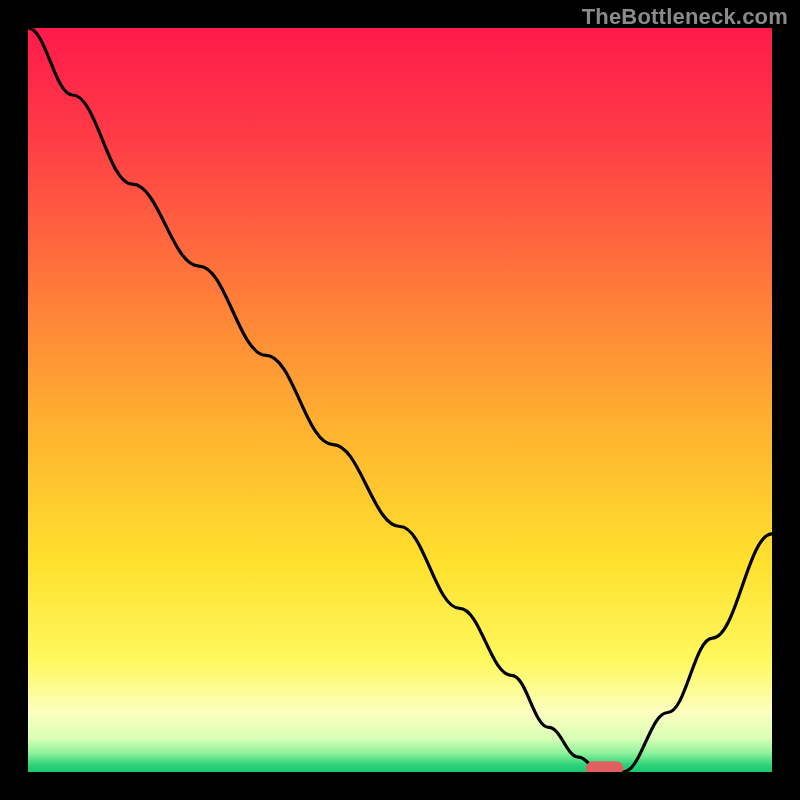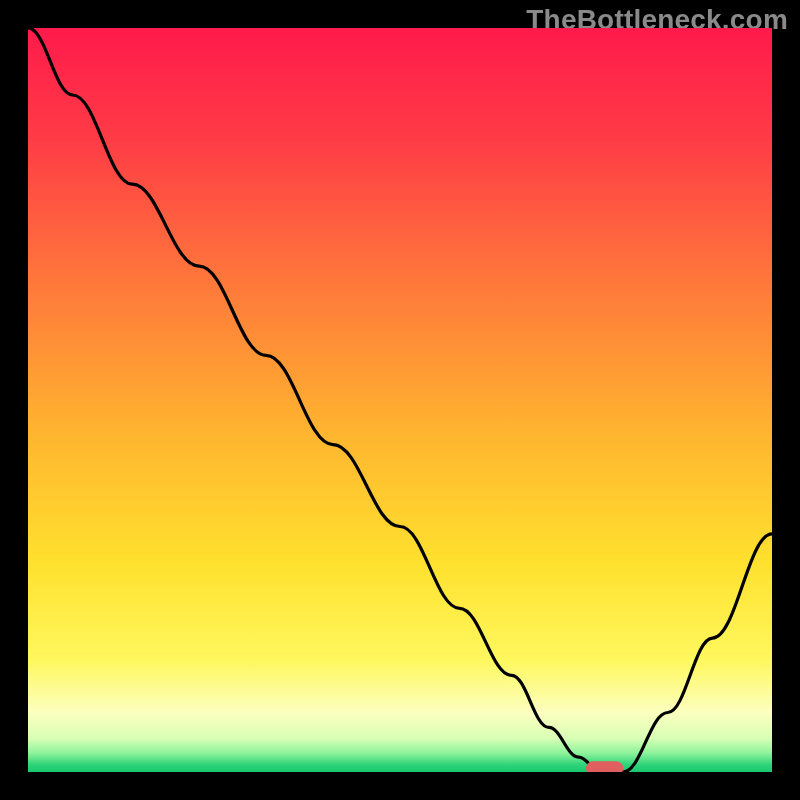--- a/index.html
+++ b/index.html
@@ -31,21 +31,21 @@
     left: 0;
     top: 0;
     width: 744px;
     height: 744px;
   }
   .watermark {
     position: absolute;
     top: 4px;
     right: 12px;
     font-family: Arial, Helvetica, sans-serif;
-    font-size: 28px;
+    font-size: 22px;
     font-weight: 600;
     color: #8a8a8a;
     letter-spacing: 0.2px;
     user-select: none;
   }
 </style>
 </head>
 <body>
 
 <div class="frame">

